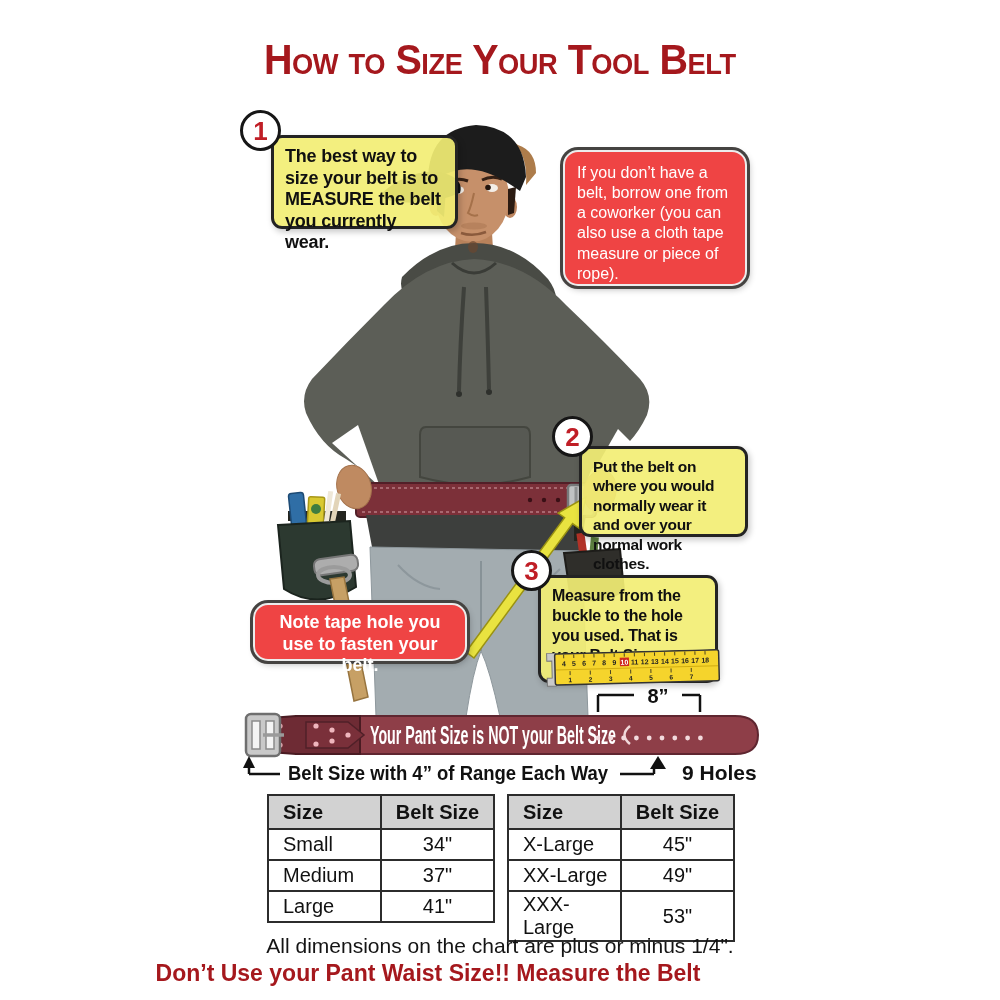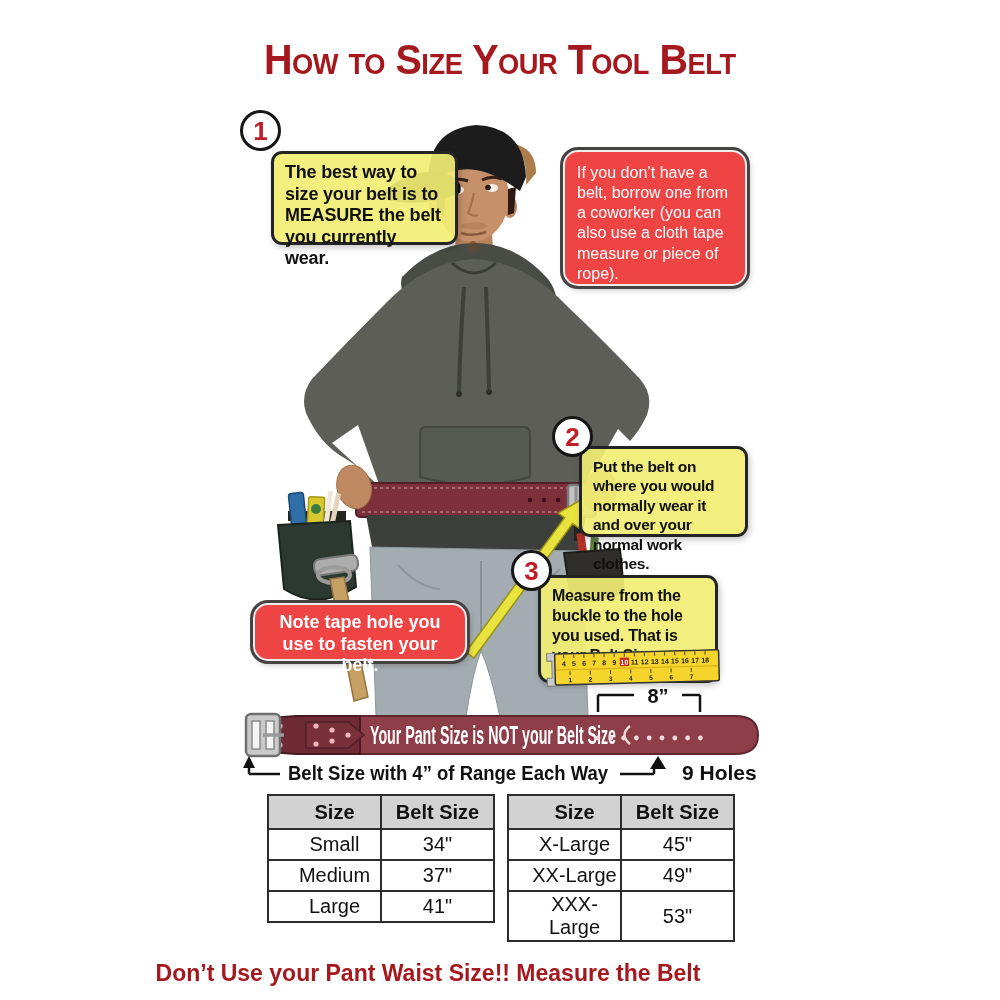--- a/index.html
+++ b/index.html
@@ -10,30 +10,30 @@
   .title span{display:inline-block;font-size:42px;font-weight:800;letter-spacing:-.5px;
         color:#a5181d;font-variant:small-caps;transform:scaleX(.94);transform-origin:center;}
   .badge{width:41px;height:41px;border-radius:50%;background:#fff;border:3px solid #161616;
         box-sizing:border-box;text-align:center;line-height:36px;font-size:26px;font-weight:bold;
         color:#c01e26;z-index:5;}
   .callout{background:rgba(242,238,116,.92);border:3px solid #232323;border-radius:11px;
         box-sizing:border-box;padding:8px 11px;font-weight:bold;color:#101010;z-index:4;
         box-shadow:2px 3px 6px rgba(0,0,0,.22);}
   .tip{background:#ef4444;border:2px solid #ececec;box-shadow:0 0 0 3px #454341,2px 3px 7px rgba(0,0,0,.3);
         border-radius:15px;box-sizing:border-box;color:#fff;z-index:4;}
-  .c1{top:151px;left:271px;width:187px;height:94px;font-size:18px;line-height:1.2;letter-spacing:-.2px;}
+  .c1{top:135px;left:271px;width:187px;height:94px;font-size:18px;line-height:1.2;letter-spacing:-.2px;}
   .c2{top:446px;left:579px;width:169px;height:91px;font-size:15.5px;line-height:1.25;letter-spacing:-.3px;}
   .c3{top:575px;left:538px;width:180px;height:108px;font-size:16px;line-height:1.25;letter-spacing:-.3px;}
   .t1{top:150px;left:563px;width:184px;height:136px;padding:11px 12px;font-size:16px;line-height:1.26;}
   .t2{top:603px;left:253px;width:214px;height:58px;padding:7px 8px;font-size:18px;font-weight:bold;
       text-align:center;line-height:1.2;}
   .sizetable{border-collapse:collapse;font-size:20px;background:#fff;}
   .sizetable td,.sizetable th{border:2px solid #2c2c2c;height:31px;box-sizing:border-box;}
   .sizetable th{height:34px;background:#d2d2d2;font-weight:bold;}
-  .col-size{width:113px;text-align:center;padding-left:21px;}
+  .col-size{width:113px;text-align:left;padding-left:14px;}
   .col-belt{width:113px;text-align:center;}
   .note{top:934px;left:0;width:1000px;text-align:center;font-size:21px;color:#141414;}
   .warn{top:960px;left:0;width:856px;text-align:center;font-size:23px;font-weight:bold;color:#a5181d;}
   svg text{font-family:"Liberation Sans",sans-serif;}
 </style>
 </head>
 <body>
 
 <div class="page">
 
@@ -291,15 +291,16 @@
       <td class="col-size">XX-Large</td>
       <td class="col-belt">49"</td>
     </tr>
     <tr>
       <td class="col-size">XXX-Large</td>
       <td class="col-belt">53"</td>
     </tr>
   </tbody>
     </table>
 
+  <div class="abs note">All dimensions on the chart are plus or minus 1/4".</div>
   <div class="abs warn">Don’t Use your Pant Waist Size!! Measure the Belt</div>
 
 </div>
 
 </body></html>

